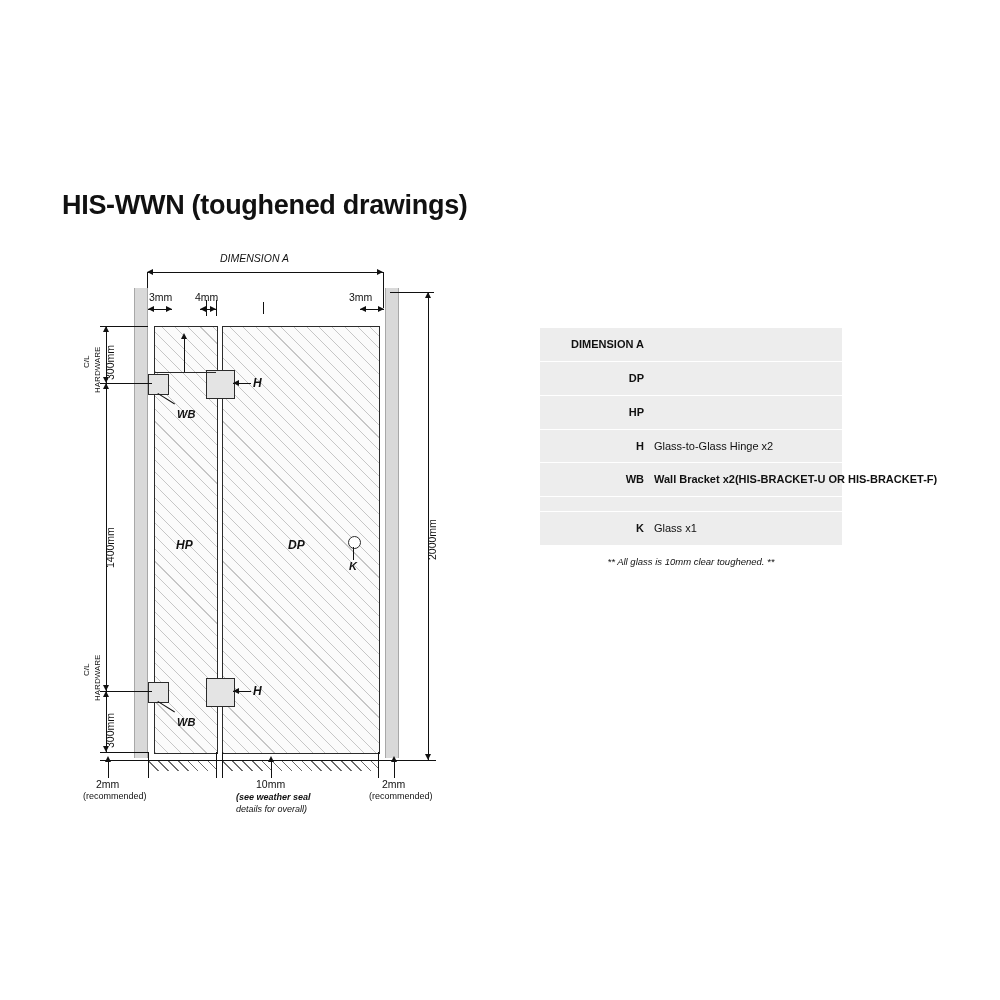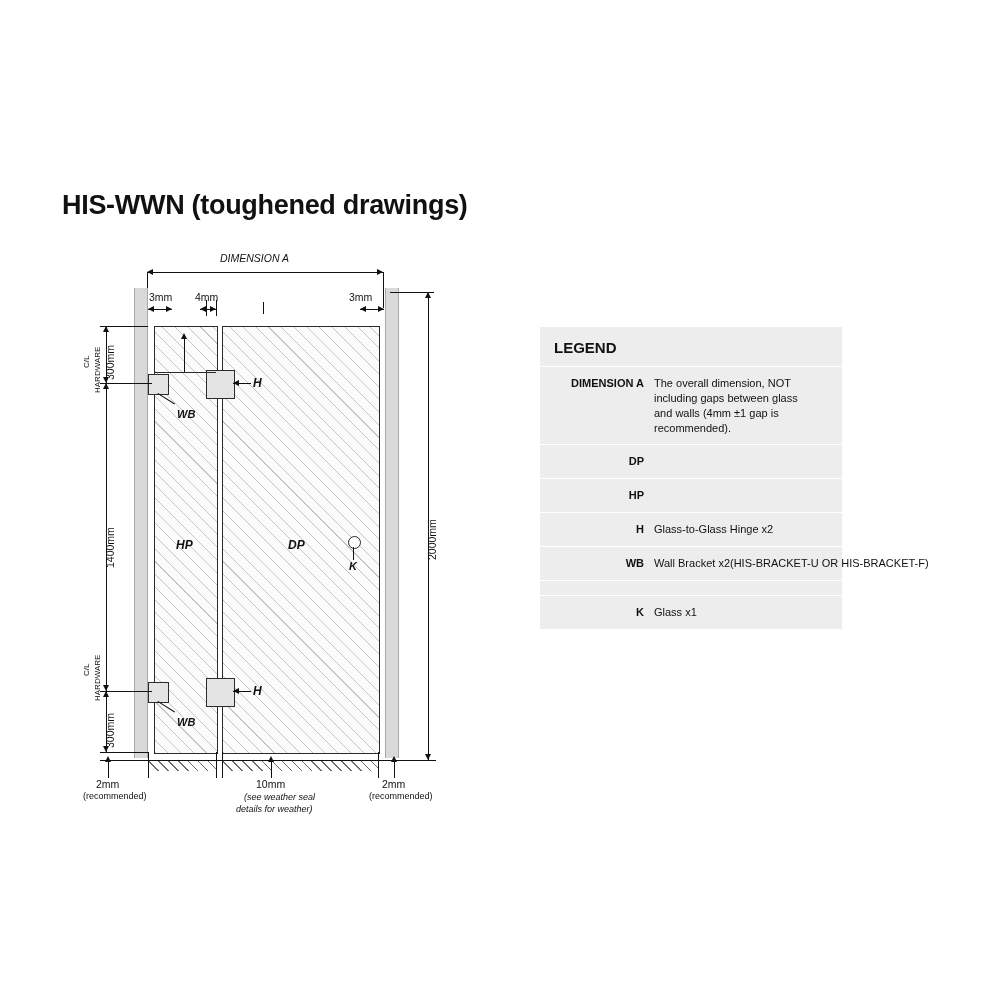--- a/index.html
+++ b/index.html
@@ -155,21 +155,21 @@
     color: #111;
     line-height: 1.35;
   }
   .lrow .lval {
     flex: 1;
     font-size: 11px;
     line-height: 1.35;
     color: #111;
     white-space: pre-line;
   }
-  .lrow.wide .lval { white-space: nowrap; }
+  .lrow.wide .lval { white-space: nowrap; font-weight: bold; }
   .lrow.spacer { height: 14px; padding: 0; border-top: 1px solid #ffffff; }
   #legend .footnote {
     border-top: 1px solid #ffffff;
     padding: 10px 0 12px 0;
     text-align: center;
     font-style: italic;
     font-size: 9.5px;
     color: #111;
     background: #ffffff;
   }
@@ -285,39 +285,34 @@
   <div class="vline" style="left:318px; top:502px; height:26px;"></div>
 
   <div class="ar-u" style="left:45px; top:506px;"></div>
   <div class="vline" style="left:48px; top:510px; height:18px;"></div>
   <div class="lbl" style="left:36px; top:528px;">2mm</div>
   <div class="lbl small" style="left:23px; top:541px;">(recommended)</div>
 
   <div class="ar-u" style="left:208px; top:506px;"></div>
   <div class="vline" style="left:211px; top:510px; height:18px;"></div>
   <div class="lbl" style="left:196px; top:528px;">10mm</div>
-  <div class="lbl small italic" style="left:184px; top:542px;">(see weather seal</div>
-  <div class="lbl small italic" style="left:176px; top:554px;">details for weather)</div>
+  <div class="lbl small italic" style="left:176px; top:542px;font-weight:bold;">(see weather seal</div>
+  <div class="lbl small italic" style="left:176px; top:554px;">details for overall)</div>
 
   <div class="ar-u" style="left:331px; top:506px;"></div>
   <div class="vline" style="left:334px; top:510px; height:18px;"></div>
   <div class="lbl" style="left:322px; top:528px;">2mm</div>
   <div class="lbl small" style="left:309px; top:541px;">(recommended)</div>
 
 </div>
 
 <div id="legend">
-  <div class="legend-title">LEGEND</div>
 
   <div class="lrow">
     <div class="lkey">DIMENSION A</div>
-    <div class="lval">The overall dimension, NOT
-including gaps between glass
-and walls (4mm ±1 gap is
-recommended).</div>
   </div>
 
   <div class="lrow">
     <div class="lkey">DP</div>
   </div>
 
   <div class="lrow">
     <div class="lkey">HP</div>
   </div>
 
@@ -331,13 +326,14 @@
     <div class="lval" style="margin-right:-120px;">Wall Bracket x2(HIS-BRACKET-U OR HIS-BRACKET-F)</div>
   </div>
 
   <div class="lrow spacer"></div>
 
   <div class="lrow">
     <div class="lkey">K</div>
     <div class="lval">Glass x1</div>
   </div>
 
+  <div class="footnote">** All glass is 10mm clear toughened. **</div>
 </div>
 
 </body></html>

